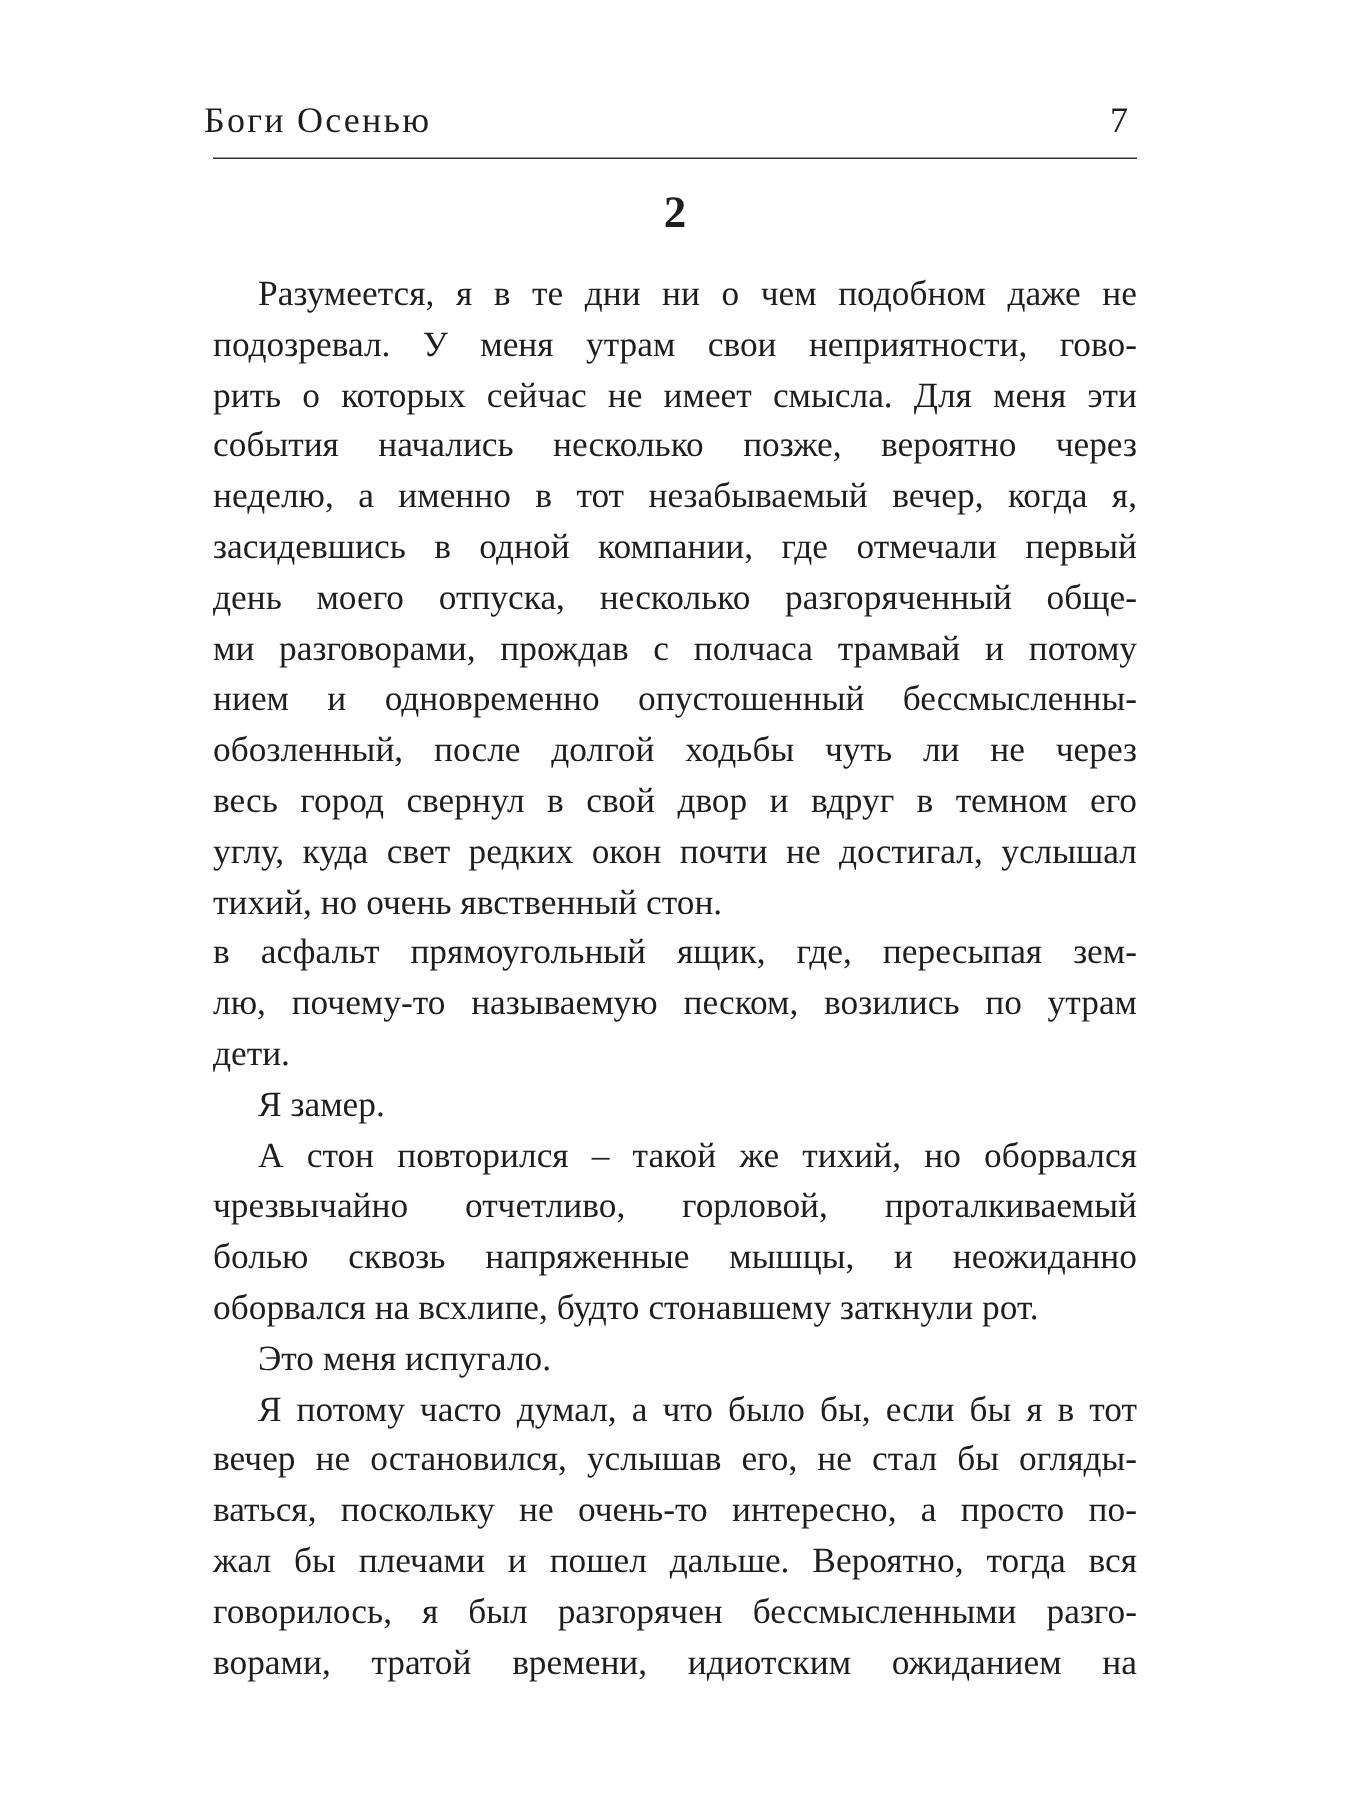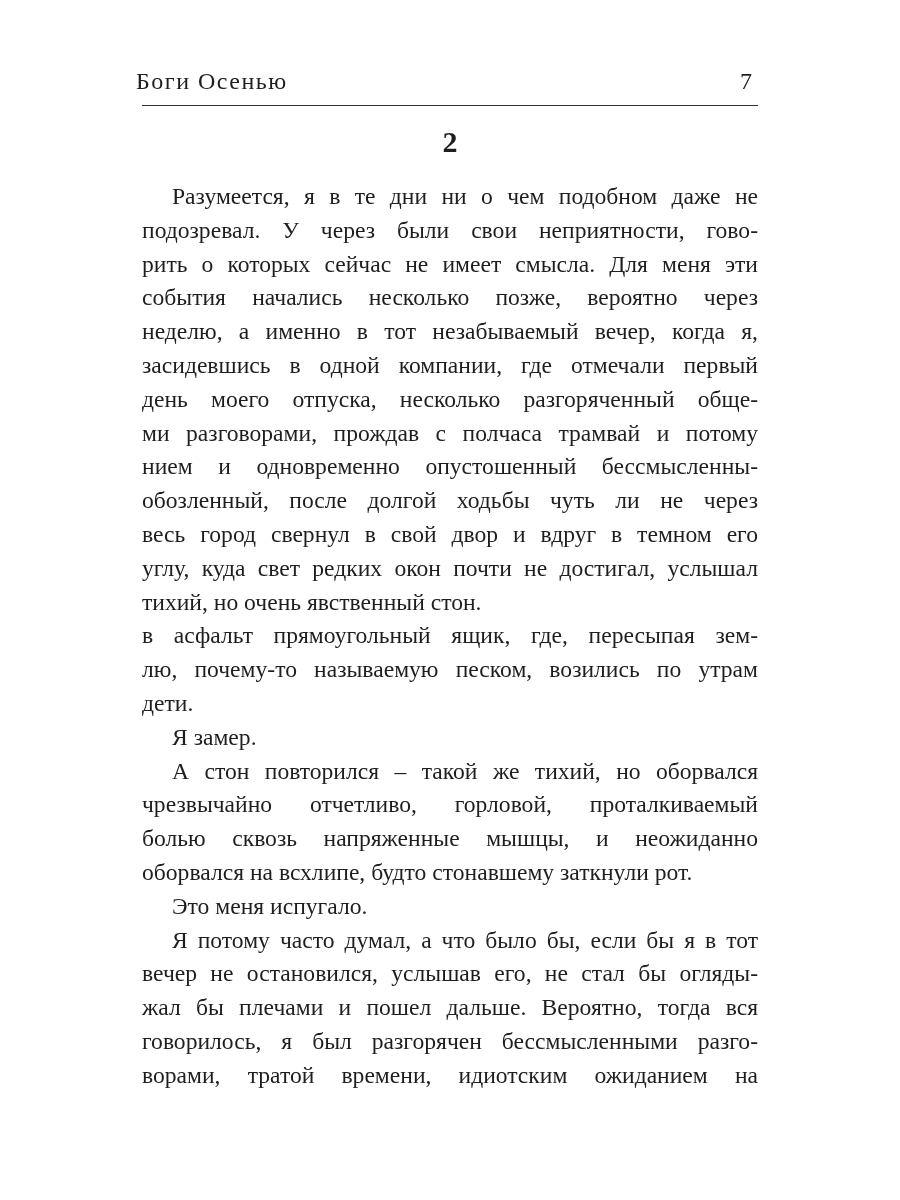--- a/index.html
+++ b/index.html
@@ -36,21 +36,21 @@
 <div class="page">
   <div class="running-head">
     <span>Боги Осенью</span>
     <span class="pnum">7</span>
   </div>
   <div class="rule"></div>
   <div class="chapter">2</div>
   <div class="body-text" id="body-text">
       <div>
         <span class="line ind">Разумеется, я в те дни ни о чем подобном даже не</span>
-        <span class="line">подозревал. У через были свои неприятности, гово-</span>
+        <span class="line">подозревал. У меня утрам свои неприятности, гово-</span>
         <span class="line">рить о которых сейчас не имеет смысла. Для меня эти</span>
         <span class="line">события начались несколько позже, вероятно через</span>
         <span class="line">неделю, а именно в тот незабываемый вечер, когда я,</span>
         <span class="line">засидевшись в одной компании, где отмечали первый</span>
         <span class="line">день моего отпуска, несколько разгоряченный обще-</span>
         <span class="line">ми разговорами, прождав с полчаса трамвай и потому</span>
         <span class="line">нием и одновременно опустошенный бессмысленны-</span>
         <span class="line">обозленный, после долгой ходьбы чуть ли не через</span>
         <span class="line">весь город свернул в свой двор и вдруг в темном его</span>
         <span class="line">углу, куда свет редких окон почти не достигал, услышал</span>
@@ -69,18 +69,19 @@
         <span class="line">чрезвычайно отчетливо, горловой, проталкиваемый</span>
         <span class="line">болью сквозь напряженные мышцы, и неожиданно</span>
         <span class="line last">оборвался на всхлипе, будто стонавшему заткнули рот.</span>
       </div>
       <div>
         <span class="line ind last">Это меня испугало.</span>
       </div>
       <div>
         <span class="line ind">Я потому часто думал, а что было бы, если бы я в тот</span>
         <span class="line">вечер не остановился, услышав его, не стал бы огляды-</span>
+        <span class="line">ваться, поскольку не очень-то интересно, а просто по-</span>
         <span class="line">жал бы плечами и пошел дальше. Вероятно, тогда вся</span>
         <span class="line">говорилось, я был разгорячен бессмысленными разго-</span>
         <span class="line">ворами, тратой времени, идиотским ожиданием на</span>
       </div>
     </div>
 </div>
 
 </body></html>

